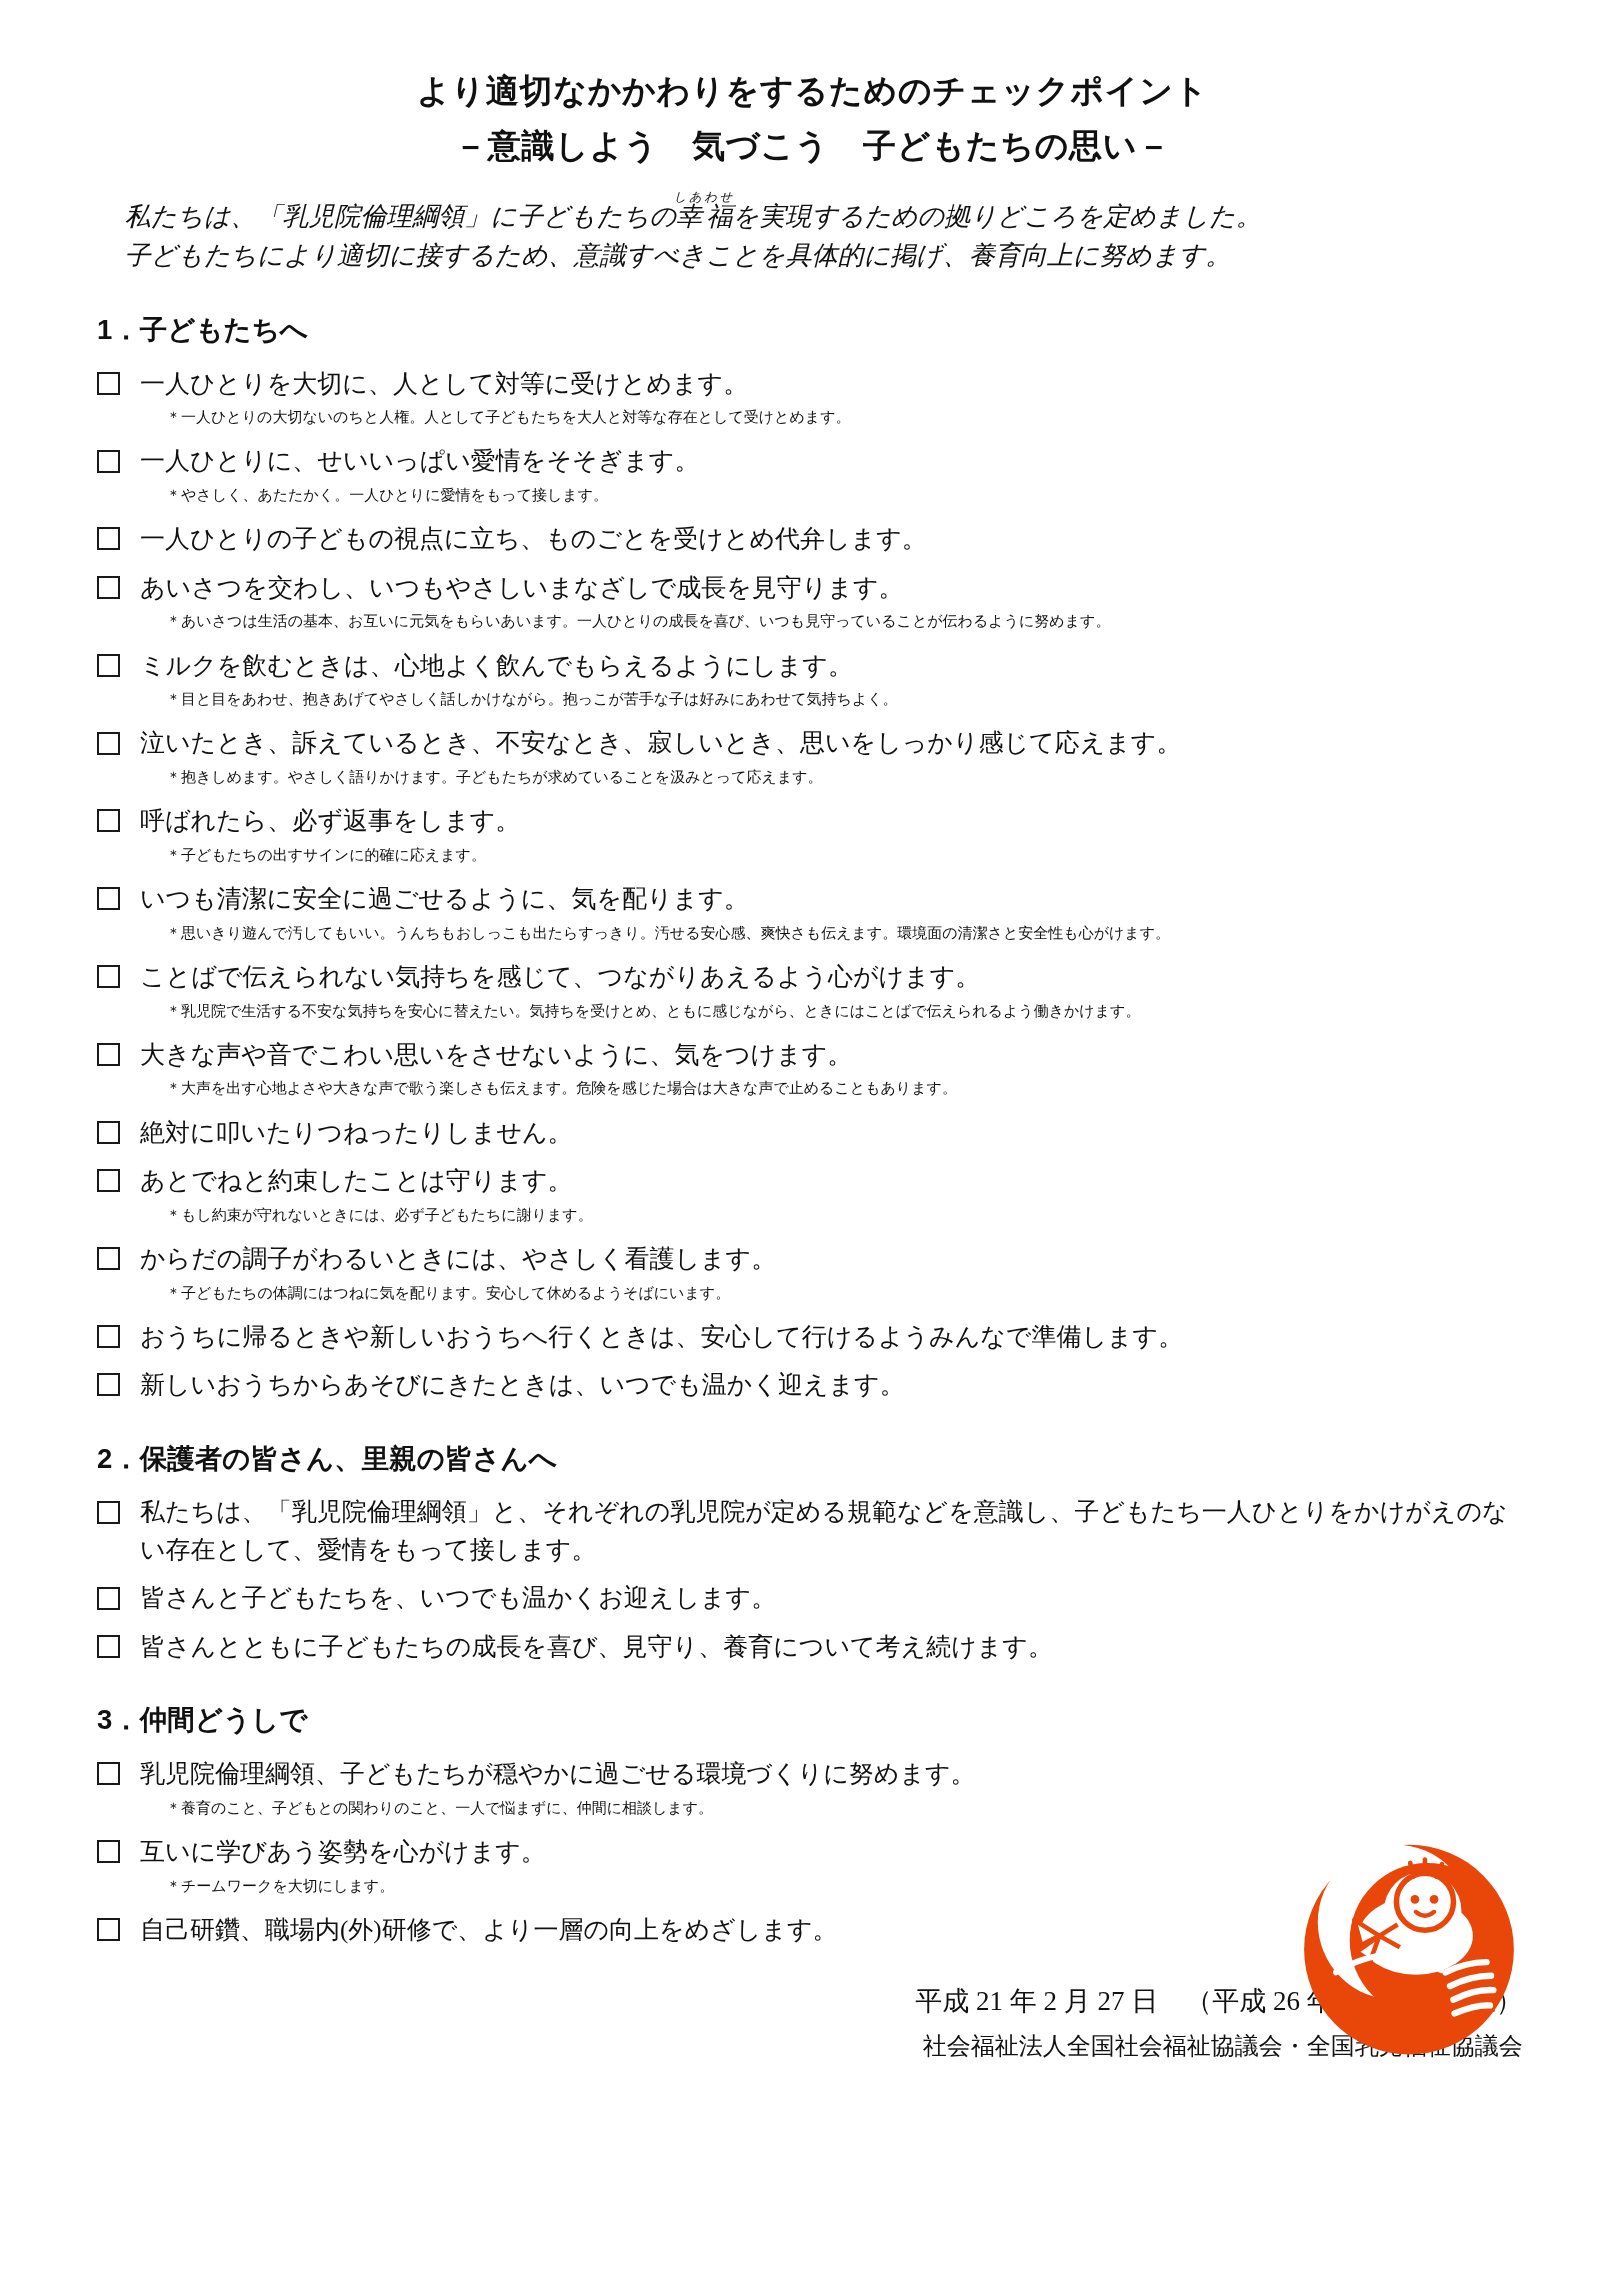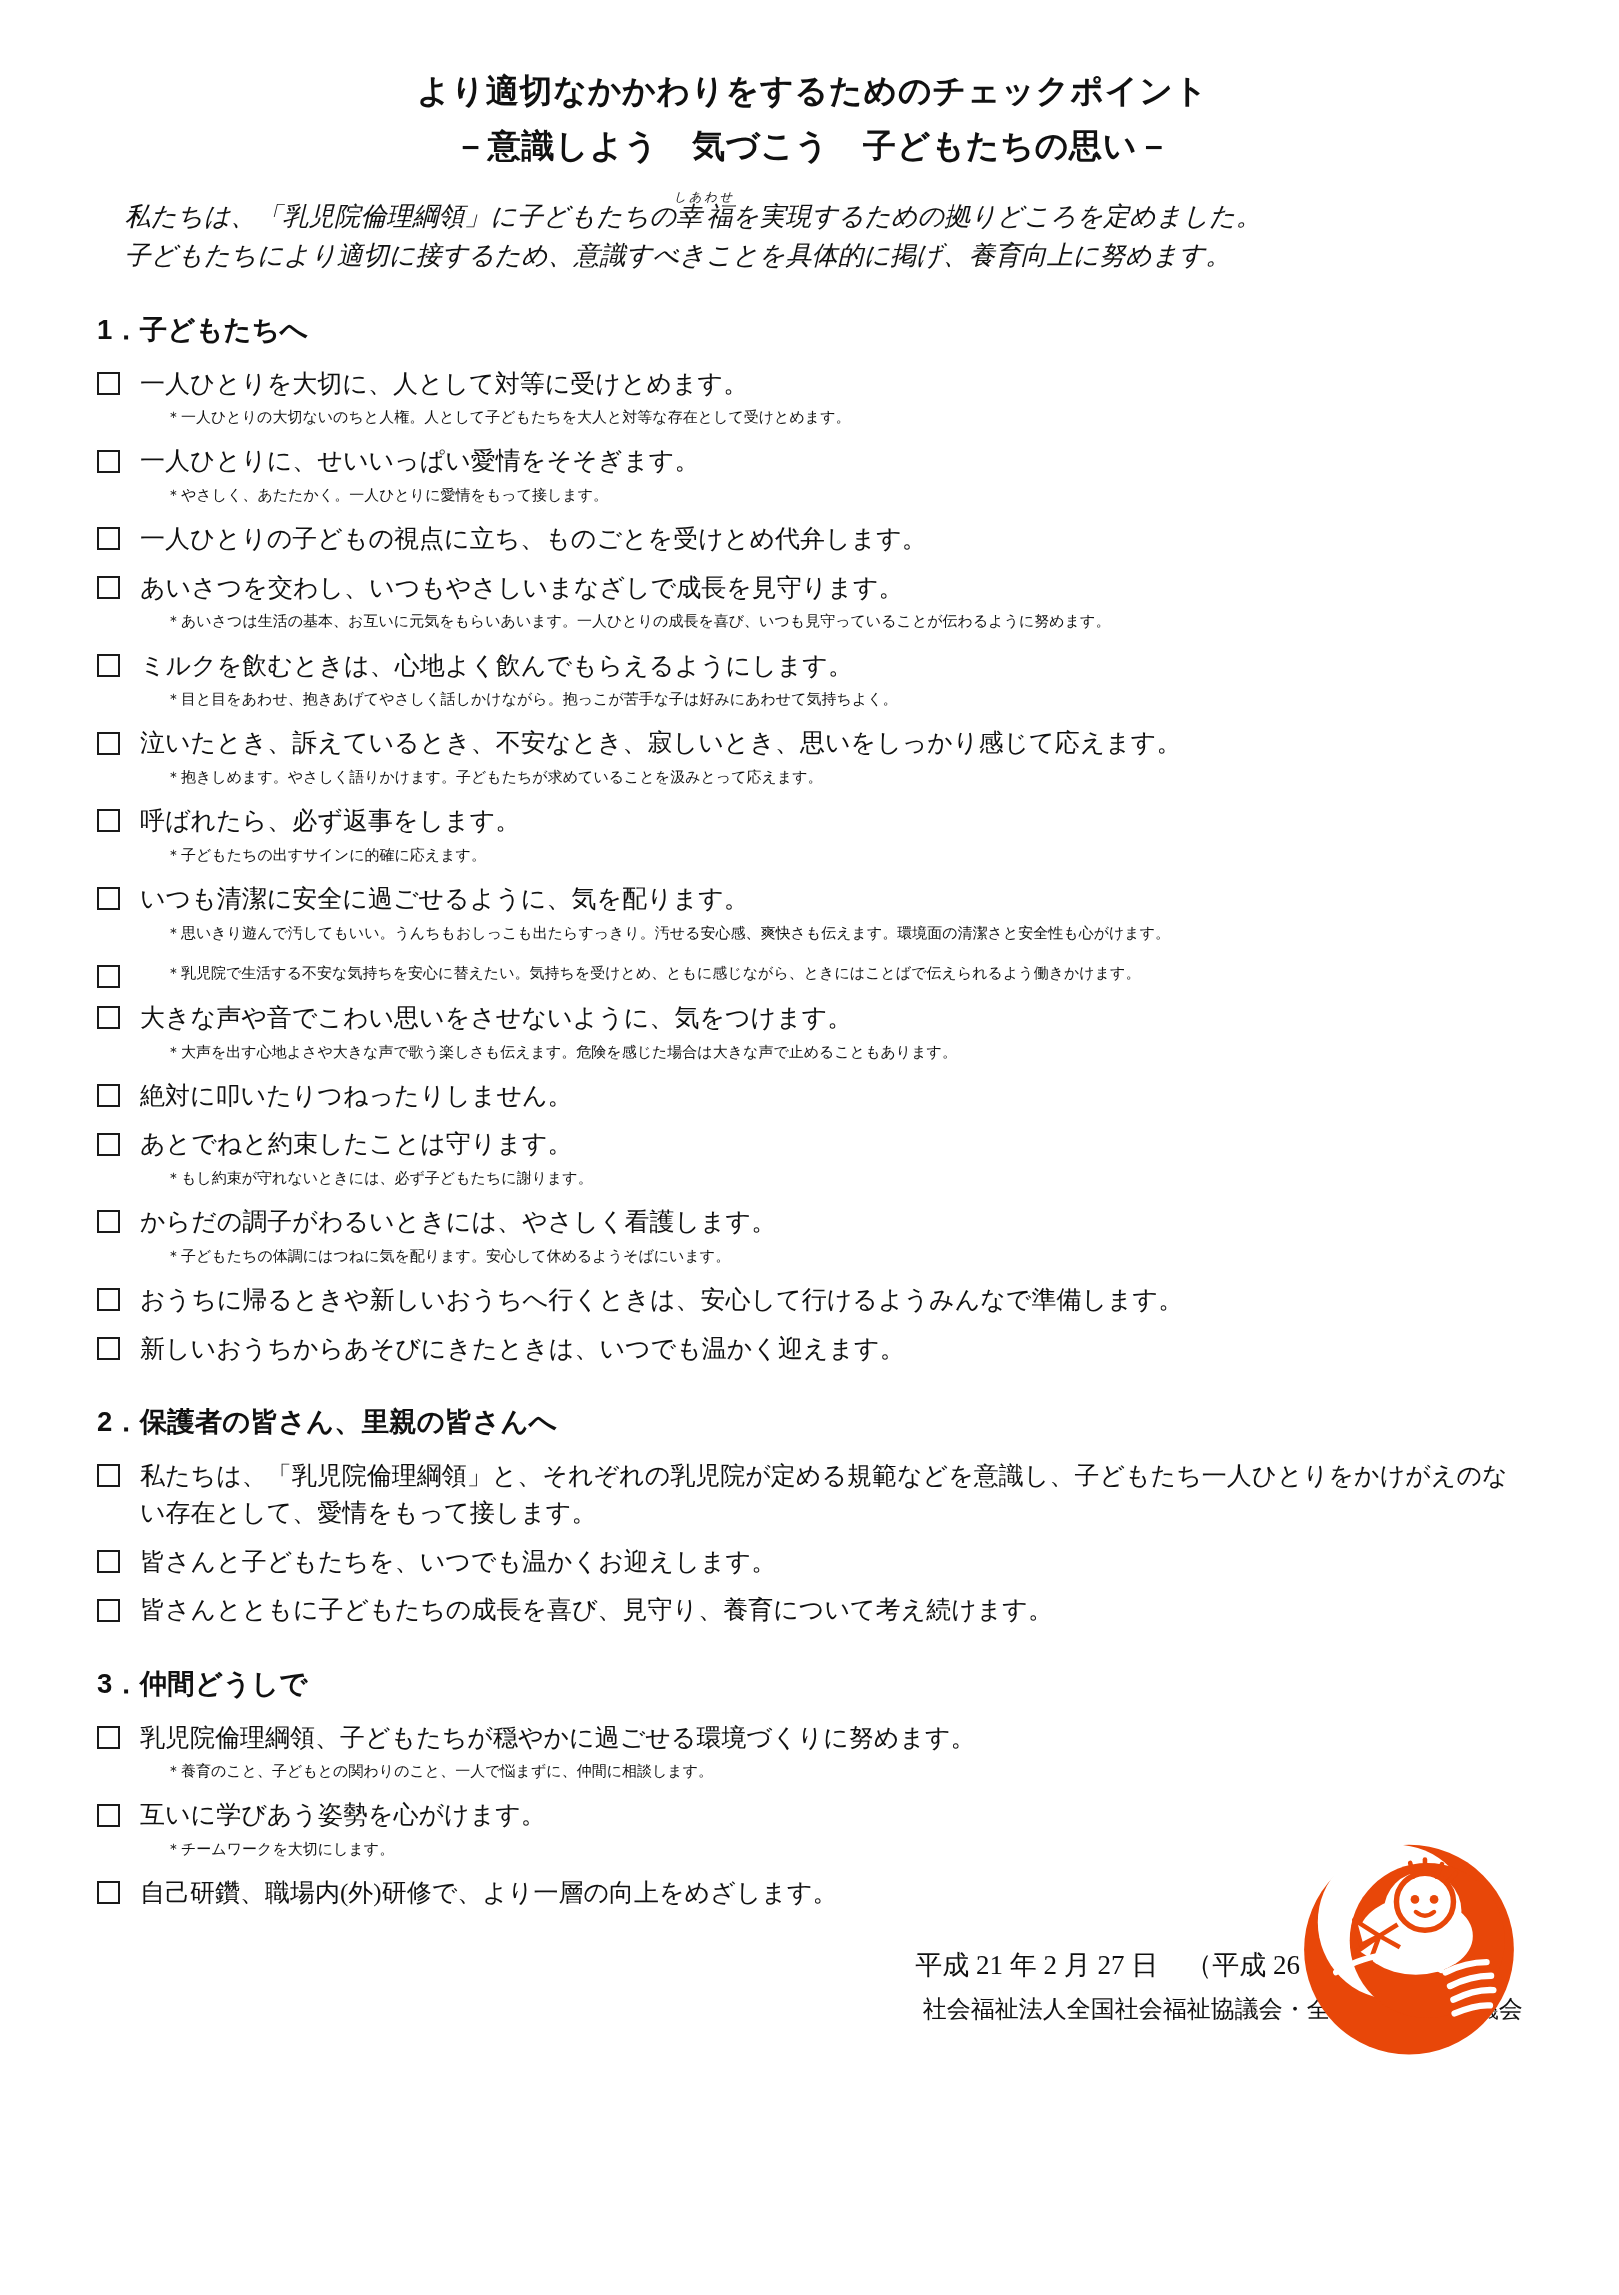--- a/index.html
+++ b/index.html
@@ -121,20 +121,21 @@
     <span class="checkbox" role="checkbox" aria-checked="false"></span>
     <div class="item-body">
       <div class="item-text">いつも清潔に安全に過ごせるように、気を配ります。</div>
       <div class="item-note">＊思いきり遊んで汚してもいい。うんちもおしっこも出たらすっきり。汚せる安心感、爽快さも伝えます。環境面の清潔さと安全性も心がけます。</div>
     </div>
   </div>
 
   <div class="item">
     <span class="checkbox" role="checkbox" aria-checked="false"></span>
     <div class="item-body">
+      <div class="item-text">ことばで伝えられない気持ちを感じて、つながりあえるよう心がけます。</div>
       <div class="item-note">＊乳児院で生活する不安な気持ちを安心に替えたい。気持ちを受けとめ、ともに感じながら、ときにはことばで伝えられるよう働きかけます。</div>
     </div>
   </div>
 
   <div class="item">
     <span class="checkbox" role="checkbox" aria-checked="false"></span>
     <div class="item-body">
       <div class="item-text">大きな声や音でこわい思いをさせないように、気をつけます。</div>
       <div class="item-note">＊大声を出す心地よさや大きな声で歌う楽しさも伝えます。危険を感じた場合は大きな声で止めることもあります。</div>
     </div>

